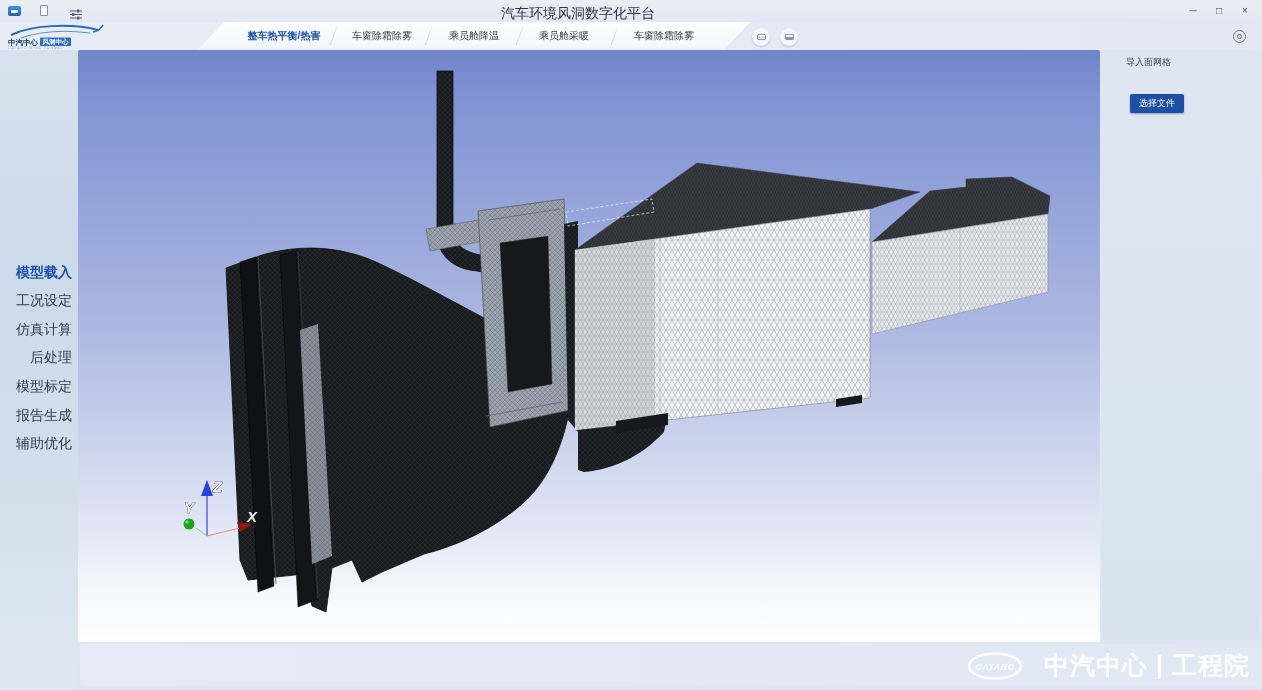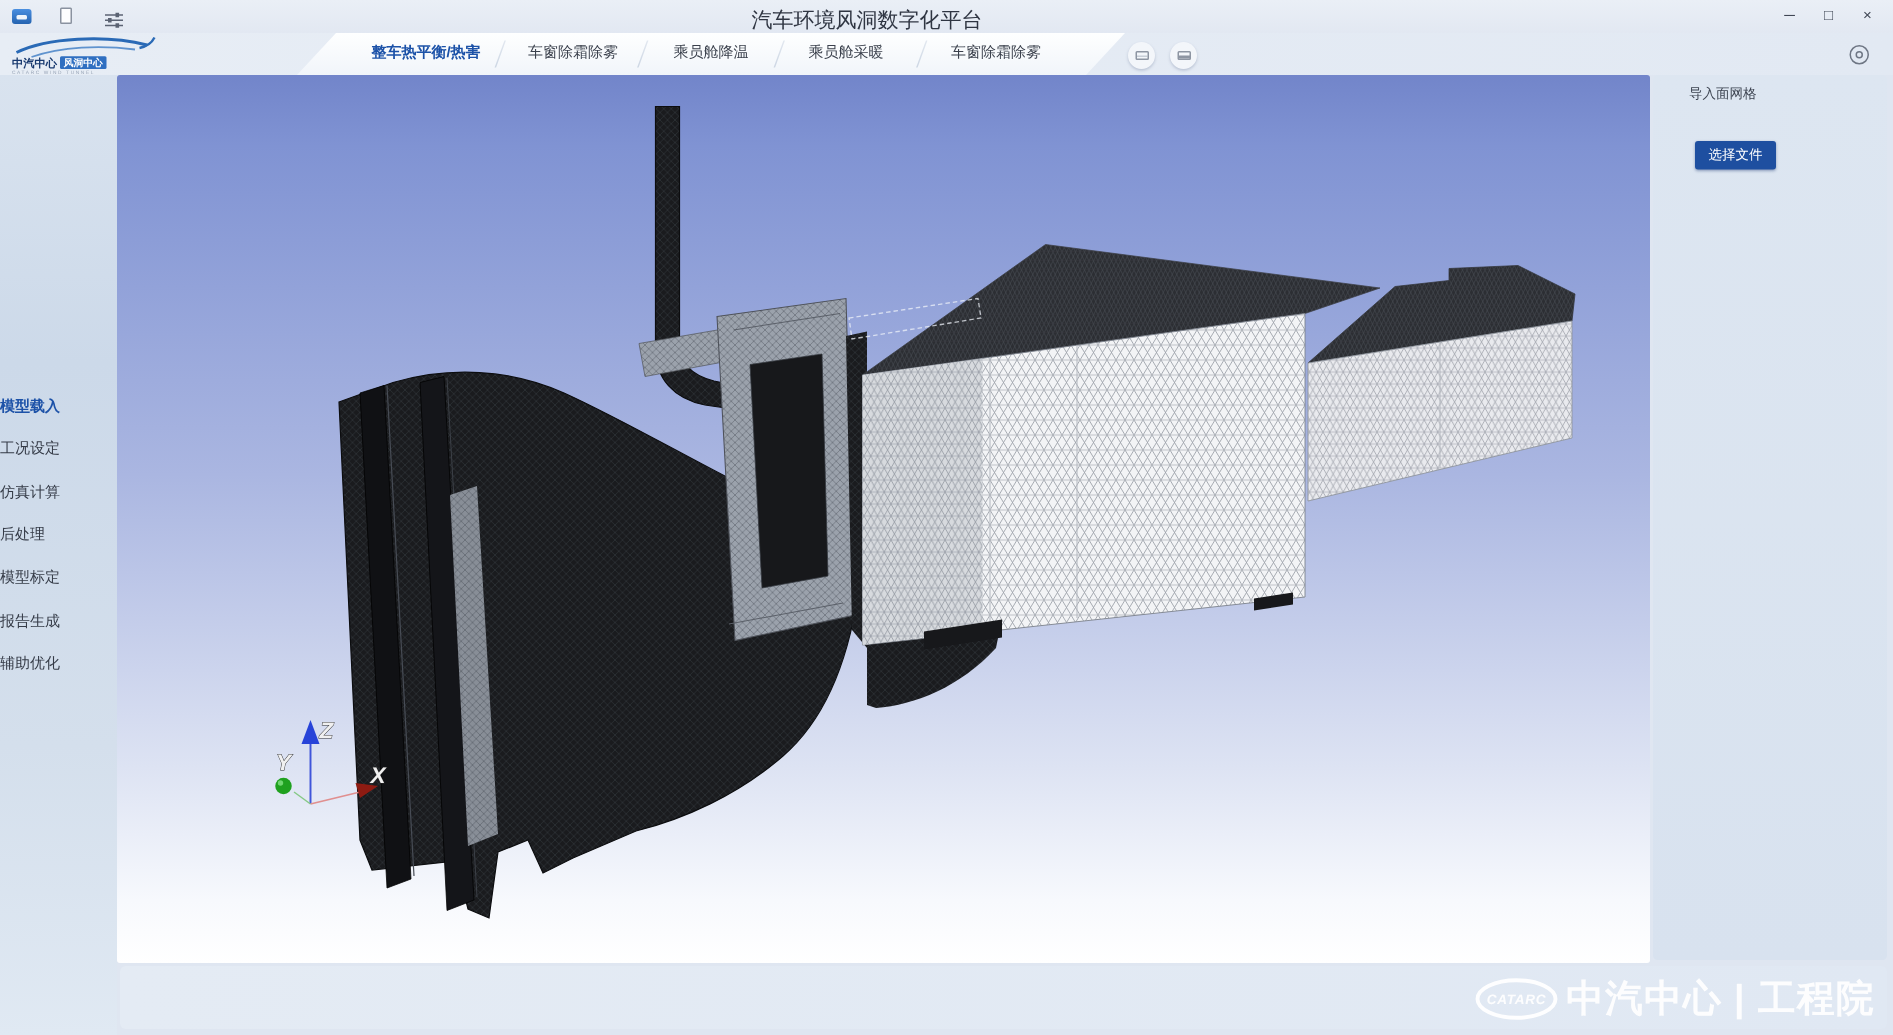--- a/index.html
+++ b/index.html
@@ -44,36 +44,36 @@
   .g2 { width:9px; height:6px; border:1px solid #8d95a2; border-radius:1px;
     background:linear-gradient(#8d95a2 0 0) bottom/9px 2px no-repeat; }
   .uicon { position:absolute; left:1233px; top:8px; width:13px; height:13px;
     border:1.4px solid #6e7684; border-radius:50%; cursor:pointer; }
   .uicon::after { content:''; position:absolute; left:2.6px; top:2.6px; width:3.4px; height:3.4px;
     border:1.3px solid #6e7684; border-radius:50%; }
   
   .sidebar { position:absolute; left:0; top:50px; width:78px; height:640px;
     background:linear-gradient(180deg,#d9e3ef 0%,#ccd9e9 30%,#d4dfec 70%,#e0e9f3 100%); }
   .side-item { position:absolute; left:0; width:72px; height:14px; line-height:14px;
-    text-align:left; font-size:10px; color:#353b47; cursor:pointer; }
+    text-align:right; font-size:14px; color:#353b47; cursor:pointer; }
   .side-item.active { color:#1d52a8; font-weight:bold; }
   
   .viewport { position:absolute; left:78px; top:50px; width:1022px; height:592px;
     border-radius:2px; overflow:hidden; }
   
   .rpanel { position:absolute; left:1102px; top:50px; width:156px; height:590px;
     background:linear-gradient(180deg,#dde6f1,#d8e2ef); border-radius:3px; }
   .rlabel { position:absolute; left:8px; top:6px; font-size:9px; color:#3c4350;margin-left:16px; }
   .choose-btn { position:absolute; left:28px; top:44px; padding:3px 9px; border:none;
     background:#1e4fa0; color:#ffffff; font-size:9px; border-radius:2px;
     font-family:inherit; cursor:pointer; box-shadow:0 1px 2px rgba(20,50,110,.4); }
   
   .footer { position:absolute; left:80px; top:644px; width:1178px; height:42px;
     background:linear-gradient(90deg,#e4ebf4,#e0e8f3); border-radius:4px; }
-  .wm { position:absolute; right:8px; top:5px; display:flex; align-items:center; gap:4px; }
+  .wm { position:absolute; right:8px; top:5px; display:flex; align-items:center; gap:20px; }
   .wmtext { font-size:25px; font-weight:bold; color:#ffffff; opacity:.95;
     letter-spacing:1px; white-space:nowrap;text-align:right; }
 </style>
 </head>
 <body>
 
 <div class="titlebar">
   <div class="app-icon"></div>
   <div class="doc-icon"></div>
   <span class="sliders-icon">

